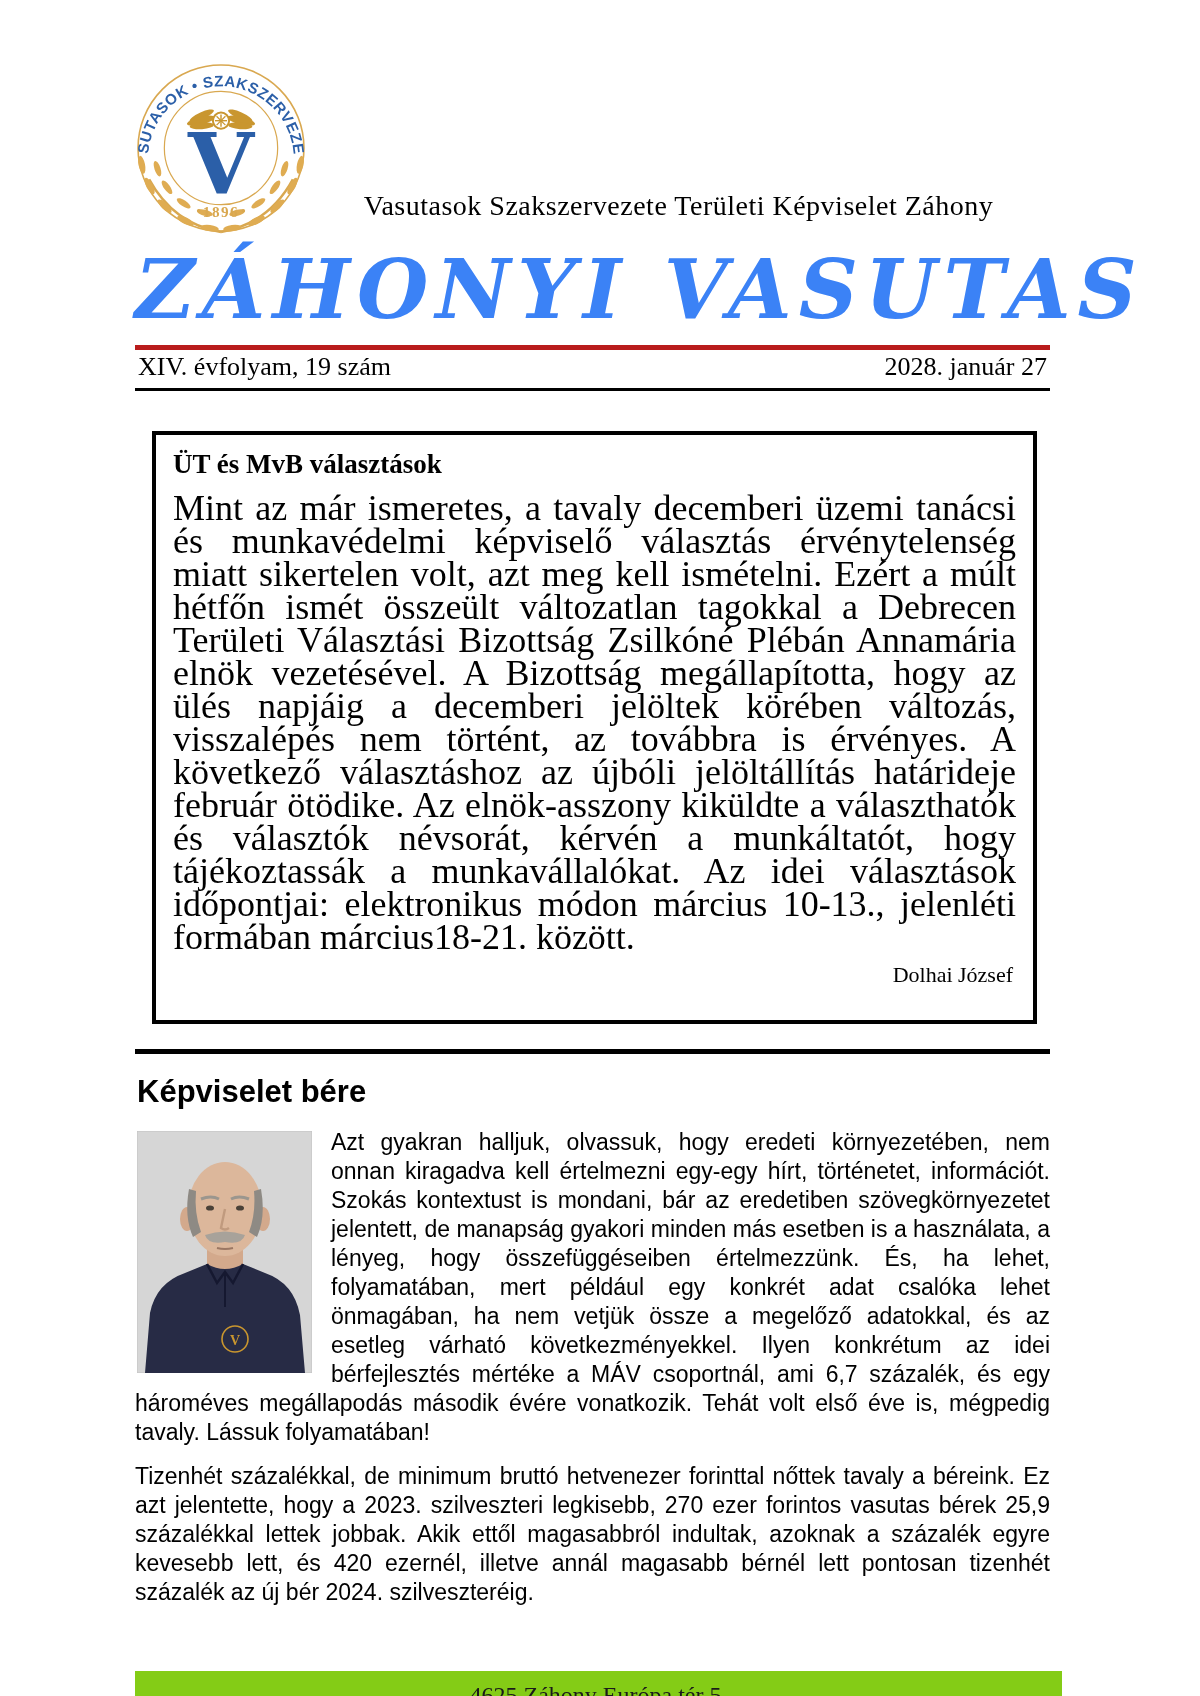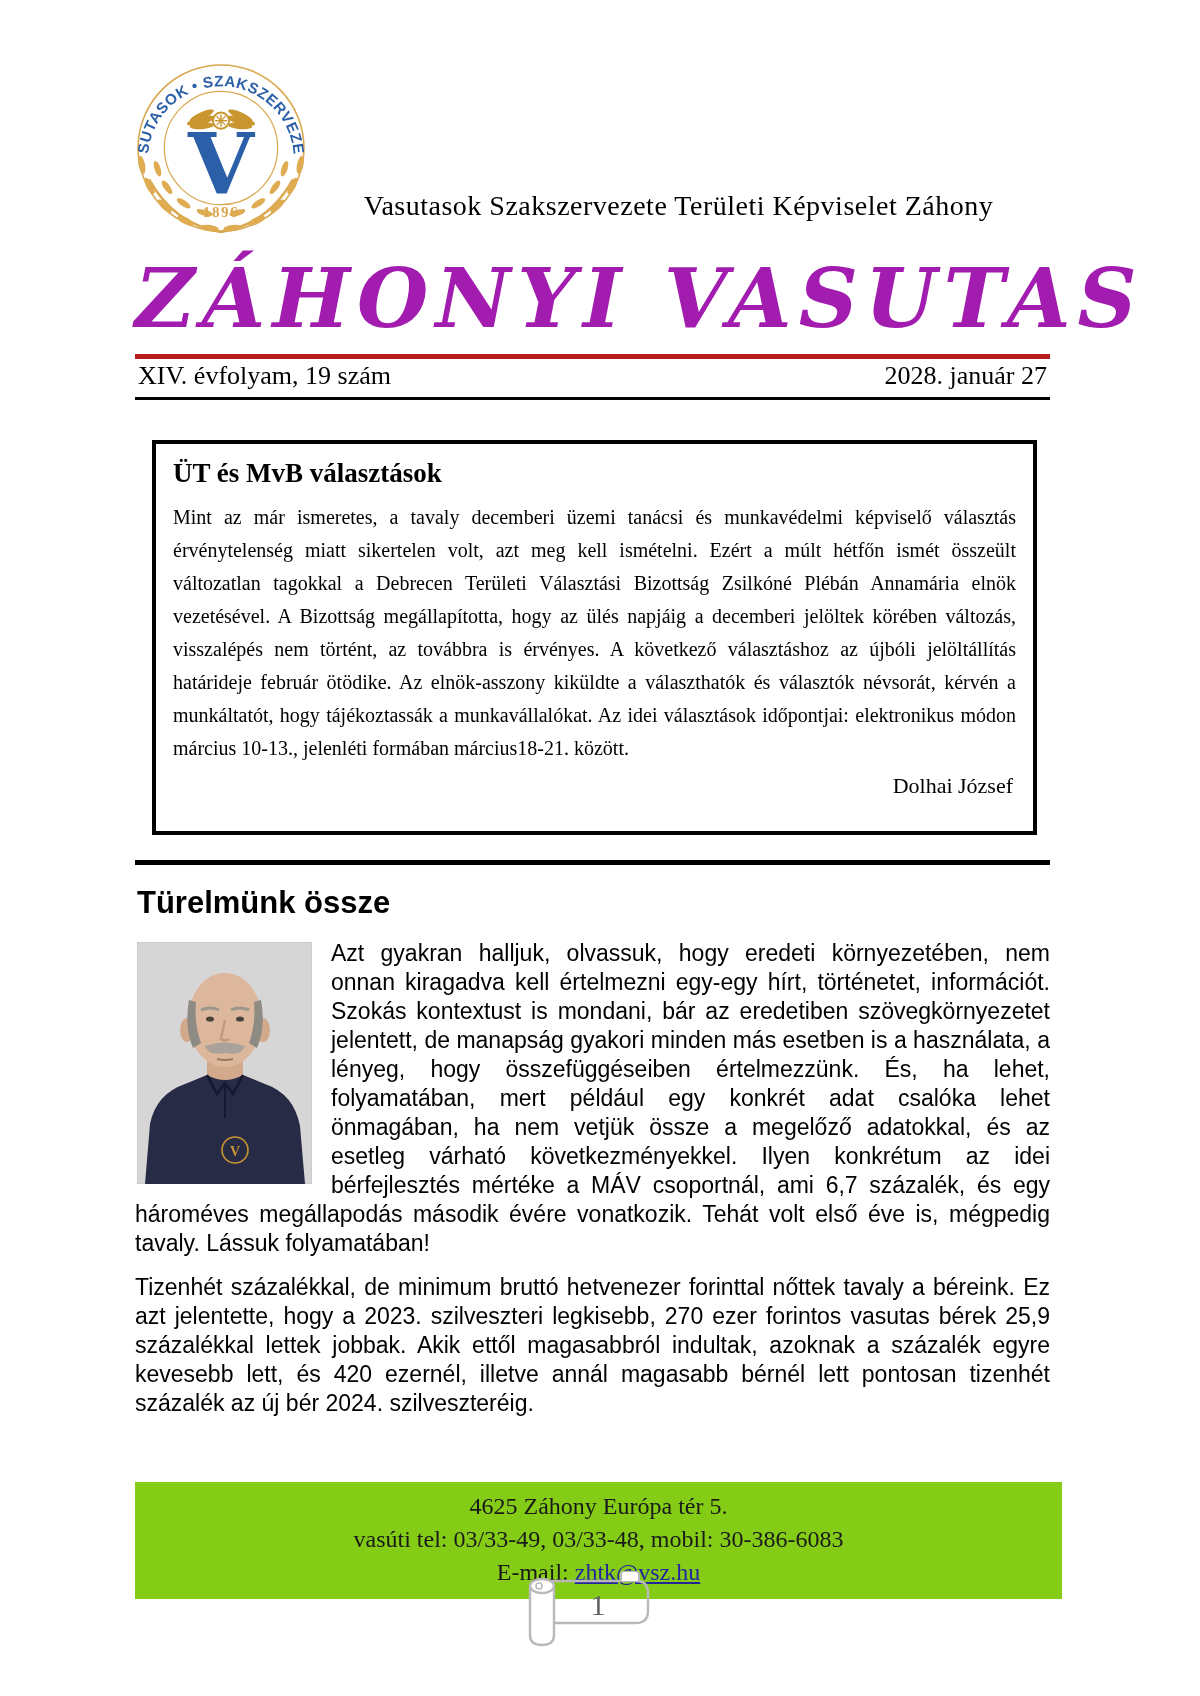--- a/index.html
+++ b/index.html
@@ -15,27 +15,27 @@
 
   
   .masthead{display:flex;align-items:flex-end;padding-top:62px;height:162px;}
   .logo-wrap{width:172px;height:162px;flex:0 0 auto;margin-top:-2px;}
   .org-name{
     flex:1;text-align:center;
     font-size:28px;letter-spacing:0.5px;
     padding-bottom:2px;white-space:nowrap;
   }
   .newsletter-title{
-    margin-top:26px;
+    margin-top:17px;
     text-align:center;
     font-family:"DejaVu Serif",serif;
     font-style:italic;font-weight:bold;
     font-size:82px;line-height:96px;
     letter-spacing:7px;
-    color:#a21caf;
+    color:#3b82f6;
     white-space:nowrap;
   }
   .meta-bar{
     margin-top:8px;
     border-top:5px solid #b91c1c;
     border-bottom:3px solid #000;
     display:flex;justify-content:space-between;
     font-size:26px;
     padding:2px 3px 6px 3px;
   }
@@ -44,21 +44,21 @@
   .notice-box{
     margin:40px 13px 0 17px;
     border:4px solid #000;
     padding:10px 17px 32px 17px;
   }
   .notice-heading{
     font-size:27px;font-weight:bold;
     margin:4px 0 12px 0;
   }
   .notice-body{
-    font-size:20px;line-height:33px;
+    font-size:36px;line-height:33px;
     text-align:justify;
     margin:0;
   }
   .notice-signature{
     font-size:22px;text-align:right;margin:8px 3px 0 0;
   }
 
   .divider{
     margin:25px 0 0 0;border:none;
     border-top:5px solid #000;height:0;
@@ -169,21 +169,21 @@
     </div>
 
     <div class="notice-box">
       <div class="notice-heading">ÜT és MvB választások</div>
       <p class="notice-body">Mint az már ismeretes, a tavaly decemberi üzemi tanácsi és munkavédelmi képviselő választás érvénytelenség miatt sikertelen volt, azt meg kell ismételni. Ezért a múlt hétfőn ismét összeült változatlan tagokkal a Debrecen Területi Választási Bizottság Zsilkóné Plébán Annamária elnök vezetésével. A Bizottság megállapította, hogy az ülés napjáig a decemberi jelöltek körében változás, visszalépés nem történt, az továbbra is érvényes. A következő választáshoz az újbóli jelöltállítás határideje február ötödike. Az elnök-asszony kiküldte a választhatók és választók névsorát, kérvén a munkáltatót, hogy tájékoztassák a munkavállalókat. Az idei választások időpontjai: elektronikus módon március 10-13., jelenléti formában március18-21. között.</p>
       <div class="notice-signature">Dolhai József</div>
     </div>
 
     <hr class="divider">
 
-    <div class="article-heading">Türelmünk össze</div>
+    <div class="article-heading">Képviselet bére</div>
 
     <div class="article-body">
       <svg class="portrait" viewBox="0 0 175 242">
         <rect x="0" y="0" width="175" height="242" fill="#D6D6D6"></rect>
         <rect x="0" y="0" width="175" height="242" fill="none" stroke="#c2c2c2" stroke-width="1"></rect>
 
         <rect x="70" y="112" width="36" height="34" fill="#D3A98C"></rect>
 
         <ellipse cx="50" cy="88" rx="7" ry="12" fill="#D3A98C"></ellipse>
         <ellipse cx="126" cy="88" rx="7" ry="12" fill="#D3A98C"></ellipse>

